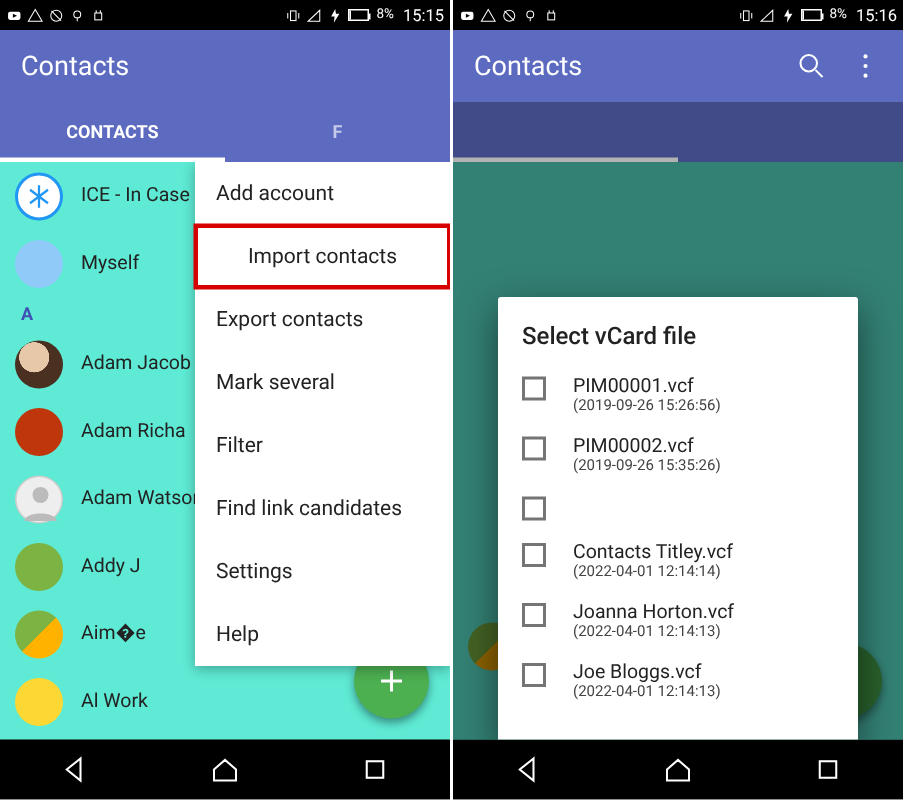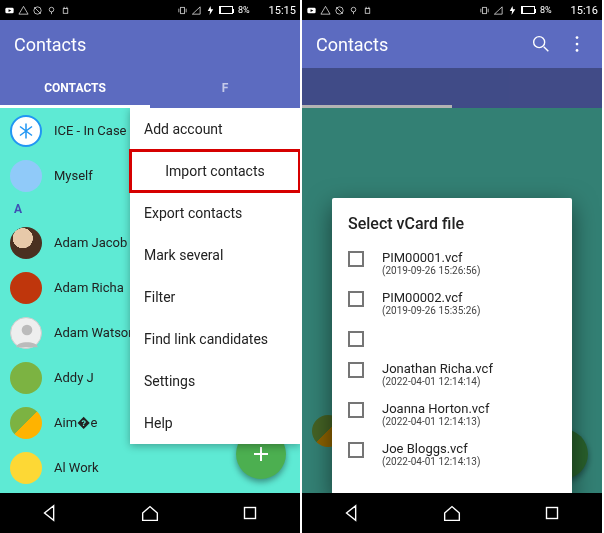--- a/index.html
+++ b/index.html
@@ -8,21 +8,21 @@
   .phone { width: 300px; height: 533px; background: #000; position: relative; display:flex; flex-direction:column; }
 
   
   .status { height: 20px; background:#000; color:#fff; font-size:10px; display:flex; align-items:center; padding:0 4px; }
   .status .icons { display:flex; gap:3px; align-items:center; }
   .status .spacer { flex:1; }
   .s-icon { width:11px; height:11px; display:inline-block; }
   .batt { border:1px solid #fff; width:14px; height:8px; position:relative; display:inline-flex;}
   .batt::after { content:''; position:absolute; right:-2px; top:2px; width:1px; height:4px; background:#fff;}
   .batt .fill { background:#fff; width:10%; height:100%;}
-  .clock { font-size:11px; margin-left:16px;}
+  .clock { font-size:11px; margin-left:3px;}
   .batt-txt { font-size:9px; margin-left:2px;}
 
   
   .appbar { background:#5c6bc0; color:#fff; height:48px; display:flex; align-items:center; padding:0 14px; font-size:18px; }
   .appbar .title { flex:1; }
   .appbar .act { width:22px; height:22px; margin-left:14px; }
 
   
   .tabs { background:#5c6bc0; display:flex; height:40px; color:#c5cae9; font-size:12px; font-weight:700; }
   .tab { flex:1; display:flex; align-items:center; justify-content:center; position:relative;}
@@ -322,21 +322,21 @@
       <span class="file-name">PIM00002.vcf</span>
       <span class="file-date">(2019-09-26 15:35:26)</span>
     </div>
             </div>
             <div class="file-row">
     <div class="checkbox"></div>
             </div>
             <div class="file-row">
     <div class="checkbox"></div>
     <div class="file-info">
-      <span class="file-name">Jonathan Richa.vcf</span>
+      <span class="file-name">Contacts Titley.vcf</span>
       <span class="file-date">(2022-04-01 12:14:14)</span>
     </div>
             </div>
             <div class="file-row">
     <div class="checkbox"></div>
     <div class="file-info">
       <span class="file-name">Joanna Horton.vcf</span>
       <span class="file-date">(2022-04-01 12:14:13)</span>
     </div>
             </div>

